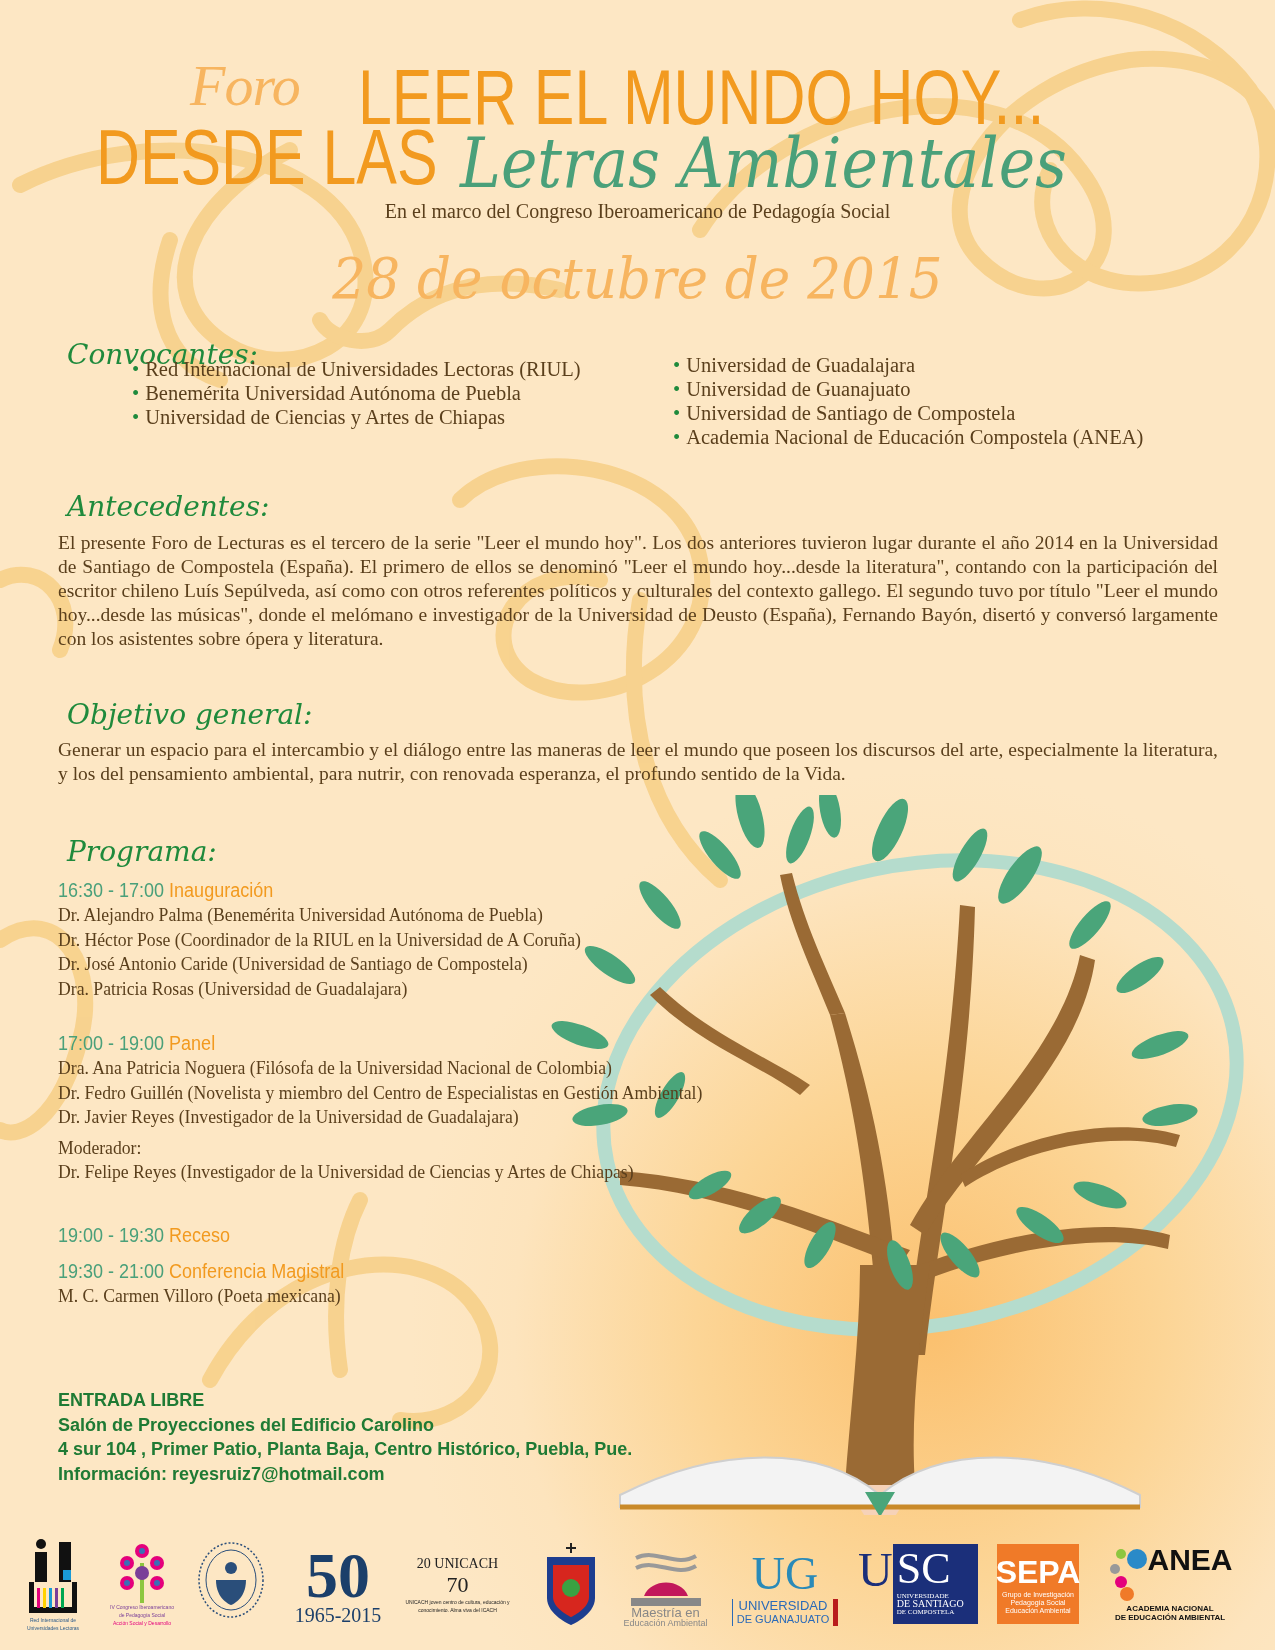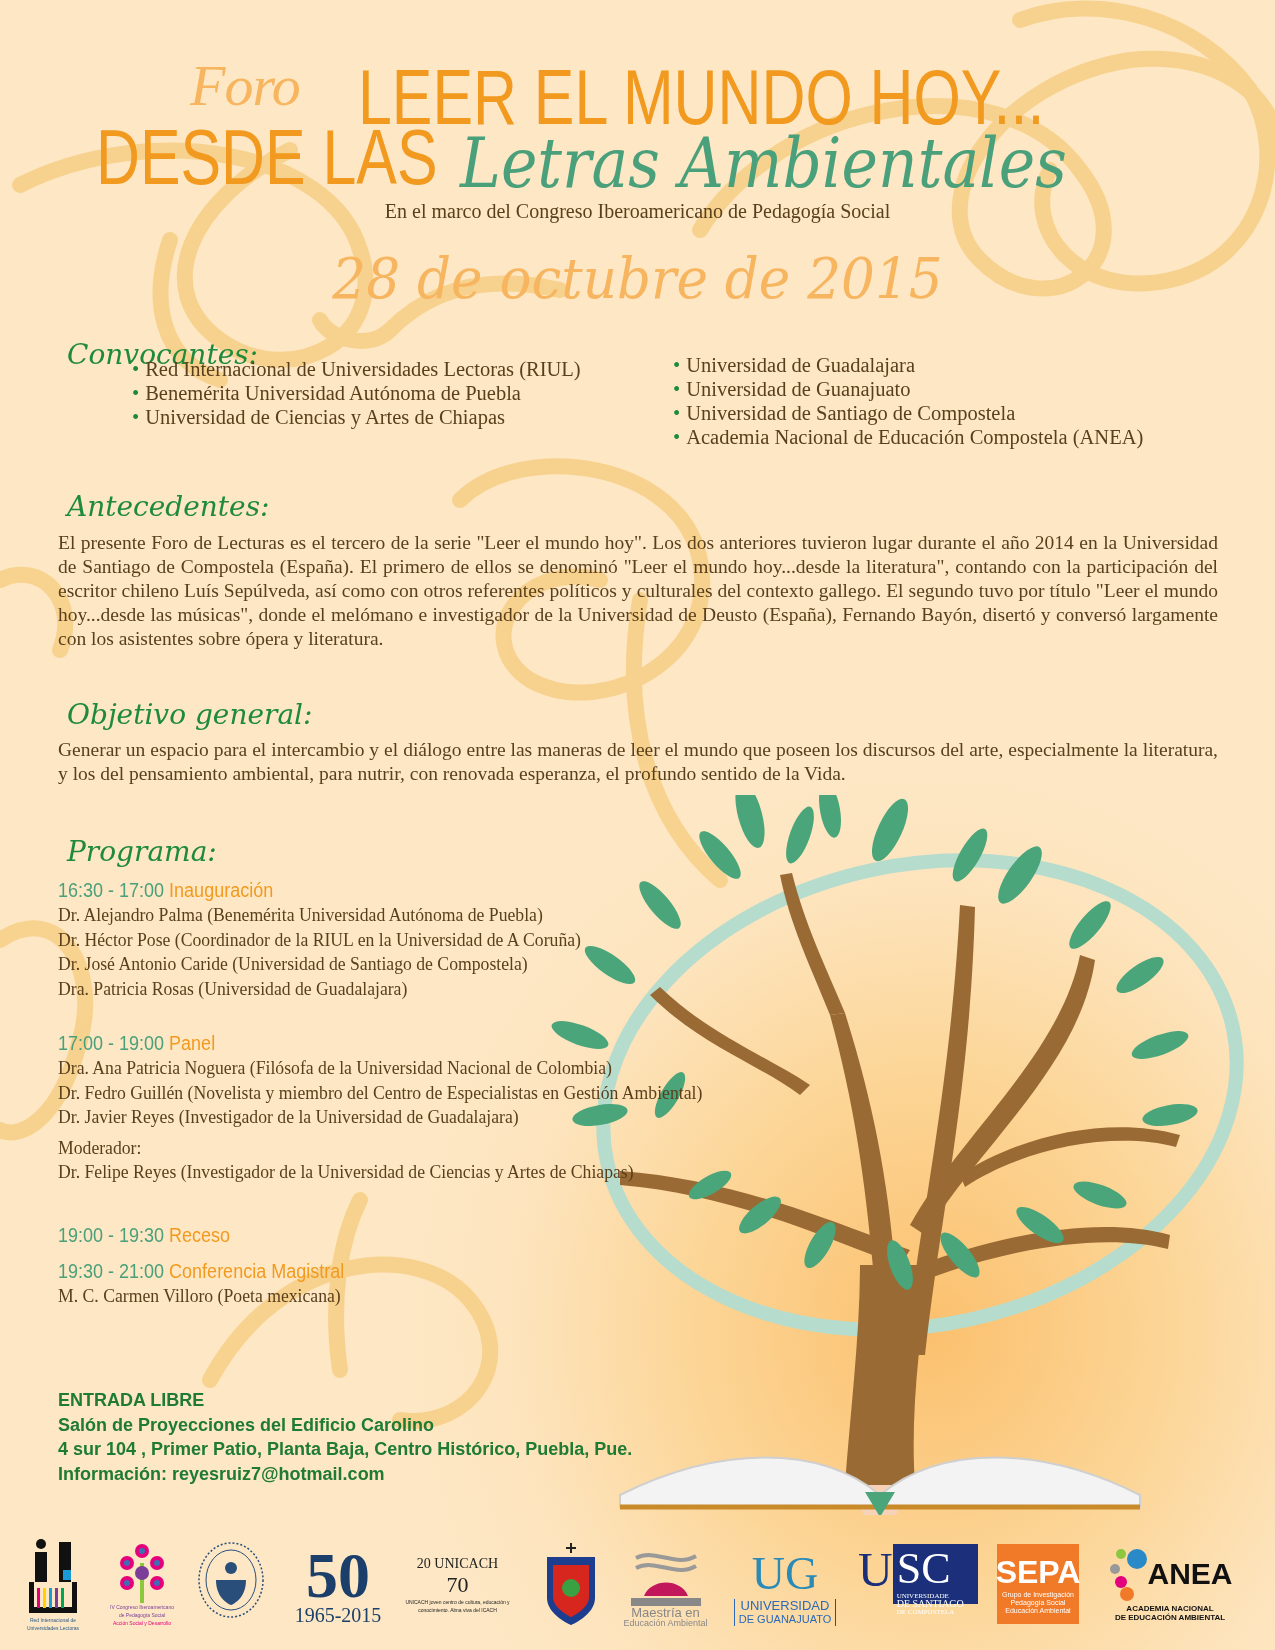--- a/index.html
+++ b/index.html
@@ -253,45 +253,45 @@
       <path d="M10 20 C 30 10, 50 30, 70 18" stroke="#999" stroke-width="4" fill="none"></path>
       <path d="M18 48 C 25 30, 55 30, 62 48 Z" fill="#c2185b"></path>
       <path d="M5 50 L 75 50 L 75 58 L 5 58 Z" fill="#888"></path>
     </svg>
     <div class="logo-cap" style="color:#888; font-size:13px; line-height:10px;">Maestría en</div>
     <div class="logo-cap" style="color:#888; font-size:9px; line-height:10px;">Educación Ambiental</div>
   </div>
 
   <div class="logo" style="left:730px; top:10px; width:110px; height:95px;">
     <div style="font-family:'Liberation Serif',serif; font-size:46px; color:#2a8ab8; line-height:50px;">UG</div>
-    <div style="border-left:1px solid #2a6ab8; border-right:1px solid #b91c1c; padding:0 4px; text-align:center;">
+    <div style="border-left:1px solid #2a6ab8; border-right:5px solid #b91c1c; padding:0 4px; text-align:center;">
       <div style="font-family:'Liberation Sans',sans-serif; font-size:13px; color:#2a6ab8; line-height:14px;">UNIVERSIDAD</div>
       <div style="font-family:'Liberation Sans',sans-serif; font-size:11px; color:#2a6ab8; line-height:13px;">DE GUANAJUATO</div>
     </div>
   </div>
 
   <div class="logo" style="left:858px; top:14px; width:120px; height:82px; flex-direction:row; align-items:flex-start;">
     <div style="font-family:'Liberation Serif',serif; font-size:48px; color:#1b2f7a; line-height:52px; margin-right:0;">U</div>
-    <div style="background:#1b2f7a; color:#fff; width:88px; height:60px; padding:2px 4px;">
+    <div style="background:#1b2f7a; color:#fff; width:88px; height:80px; padding:2px 4px;">
       <div style="font-family:'Liberation Serif',serif; font-size:44px; line-height:46px;">SC</div>
       <div style="font-family:'Liberation Serif',serif; font-size:7px; line-height:8px;">UNIVERSIDADE</div>
       <div style="font-family:'Liberation Serif',serif; font-size:10px; line-height:8px;">DE SANTIAGO</div>
       <div style="font-family:'Liberation Serif',serif; font-size:7px; line-height:8px;">DE COMPOSTELA</div>
     </div>
   </div>
 
   <div class="logo" style="left:997px; top:14px; width:82px; height:80px; background:#f07a28; color:#fff;">
     <div style="font-family:'Liberation Sans',sans-serif; font-weight:bold; font-size:32px; line-height:38px;">SEPA</div>
     <div class="logo-cap" style="font-size:7px;">Grupo de Investigación</div>
     <div class="logo-cap" style="font-size:7px;">Pedagogía Social</div>
     <div class="logo-cap" style="font-size:7px;">Educación Ambiental</div>
   </div>
 
   <div class="logo" style="left:1095px; top:8px; width:150px; height:90px;">
-    <div style="display:flex; align-items:center;">
+    <div style="display:flex; align-items:flex-start;">
       <svg width="40" height="60" viewBox="0 0 40 60">
         <circle cx="30" cy="15" r="10" fill="#2a8ac8"></circle>
         <circle cx="14" cy="10" r="5" fill="#8dc63f"></circle>
         <circle cx="8" cy="25" r="5" fill="#999"></circle>
         <circle cx="14" cy="38" r="6" fill="#e4007c"></circle>
         <circle cx="20" cy="50" r="7" fill="#f07a28"></circle>
       </svg>
       <div style="font-family:'Liberation Sans',sans-serif; font-weight:bold; font-size:30px; color:#111; line-height:32px;">ANEA</div>
     </div>
     <div class="logo-cap" style="color:#111; font-weight:bold; font-size:8px; line-height:9px;">ACADEMIA NACIONAL</div>

